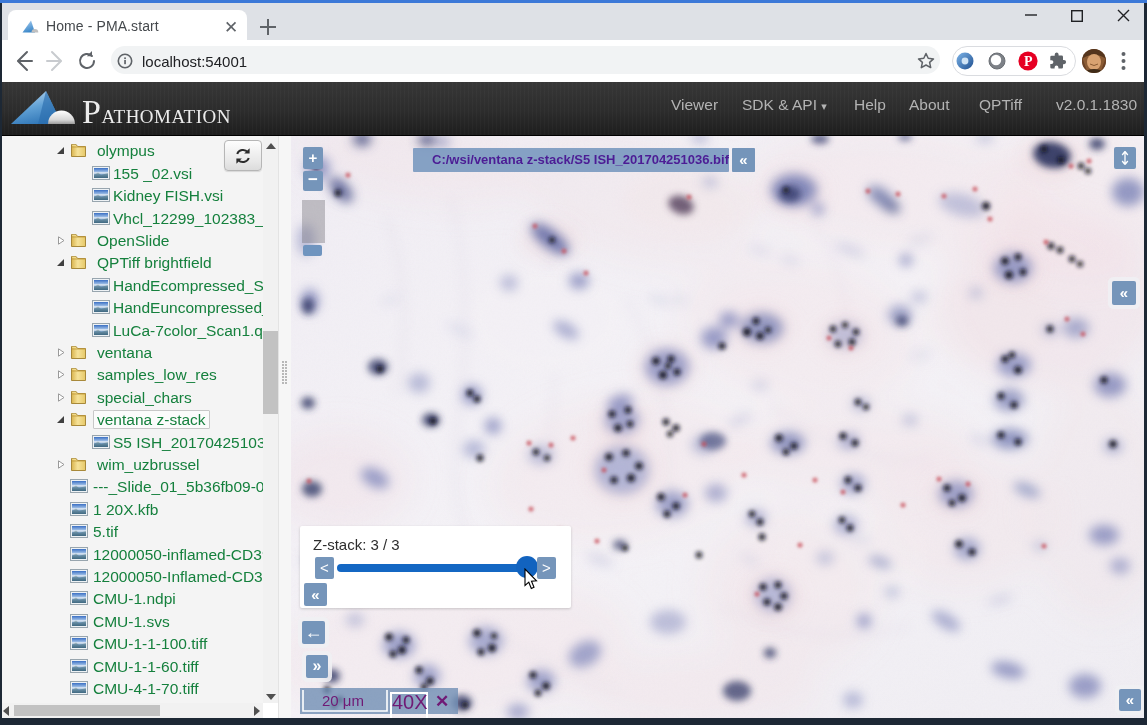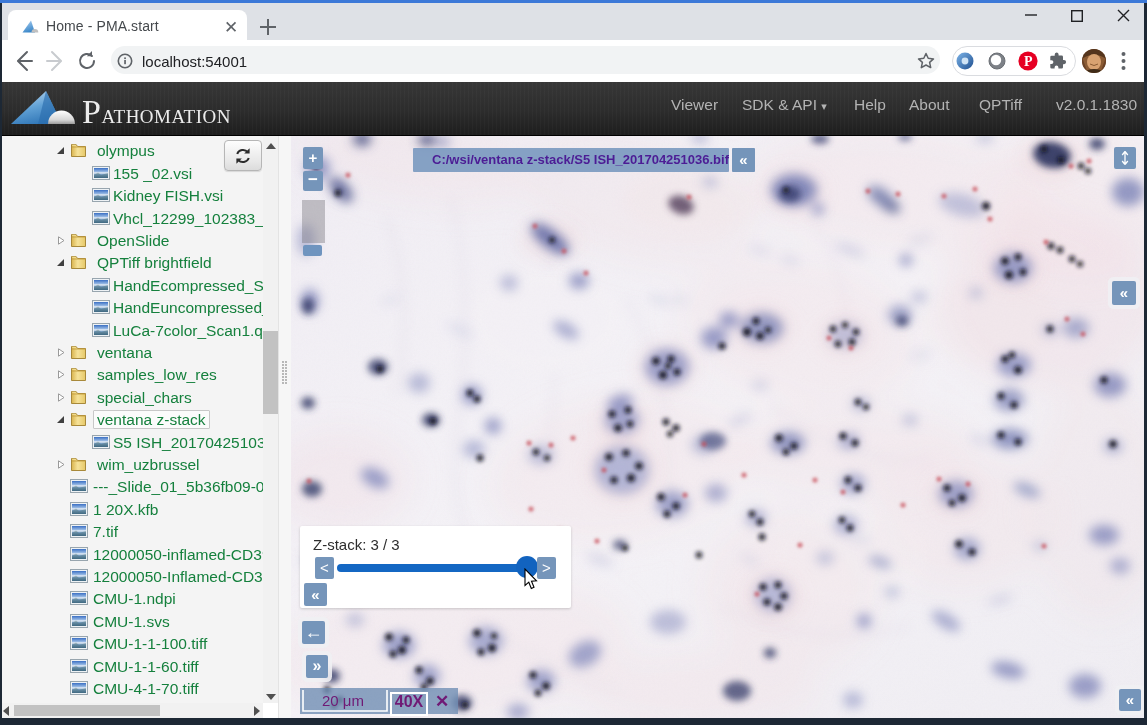--- a/index.html
+++ b/index.html
@@ -38,21 +38,21 @@
 #zpanel{left:300px;top:526px;width:271px;height:82px;background:#fff;border-radius:2px;box-shadow:0 1px 3px rgba(0,0,0,.18)}
 #ztext{left:13px;top:10px;font-size:15px;color:#2d2d2d}
 #zlt{left:15px;top:31px;width:19px;height:22px;line-height:22px;font-size:15px;border-radius:2px}
 #zgt{left:237px;top:31px;width:19px;height:22px;line-height:22px;font-size:15px;border-radius:2px}
 #ztrack{left:37px;top:38px;width:196px;height:8px;background:#1467c3;border-radius:4px}
 #zhandle{left:216px;top:30px;width:22px;height:22px;background:#1263bf;border-radius:50%}
 #zhide{left:4px;top:57px;width:23px;height:23px;line-height:23px;font-weight:bold;font-size:15px;border-radius:2px}
 .sqbtn{width:23px;height:23px;line-height:23px;font-weight:bold;font-size:15px;border-radius:2px}
 #scalebar{left:300px;top:688px;width:158px;height:26px;background:rgba(113,143,180,.8);color:#701a75}
 #sbtext{left:22px;top:4px;font-size:15px}
-#mag{left:90px;top:4px;width:38px;height:24px;border:2px solid #fff;font-weight:bold;font-size:16px;text-align:center;line-height:16px}
+#mag{left:90px;top:4px;width:38px;height:33px;border:2px solid #fff;font-weight:normal;font-size:20px;text-align:center;line-height:16px}
 #sbx{left:135px;top:3px;font-size:17px;font-weight:bold}
 
 #bleft{left:0;top:3px;width:2px;height:722px;background:#1d2835}
 #bright{left:1144px;top:3px;width:3px;height:722px;background:#1d2835}
 #bbot{left:0;top:718px;width:1147px;height:7px;background:#1d2835}
 </style></head><body>
 <div id="topline" class="abs"></div>
 <div id="tabbar" class="abs"></div>
 <div id="tab" class="abs"></div>
 <svg class="abs" style="left:22px;top:19px" width="17" height="15" viewBox="0 0 17 15" xmlns="http://www.w3.org/2000/svg">
@@ -443,21 +443,21 @@
           <stop offset="0.35" stop-color="#92b5e2"></stop>
           <stop offset="0.5" stop-color="#eef3f8"></stop>
           <stop offset="0.62" stop-color="#7fa5cd"></stop>
           <stop offset="1" stop-color="#3a6793"></stop>
         </linearGradient>
       </defs>
 <rect x="0.5" y="0.5" width="17" height="13" fill="#eef2f5" stroke="#98a5ae"></rect>
 <rect x="2" y="2" width="14" height="10" fill="url(#pic1)"></rect>
 <path d="M2 9 L6 6.5 L9 9 L16 7 V12 H2 Z" fill="#4a6e62" opacity="0.35"></path>
     </svg>
-    <div class="abs row" style="left:93px;top:385px;line-height:22px">7.tif</div>
+    <div class="abs row" style="left:93px;top:385px;line-height:22px">5.tif</div>
     <svg class="abs" style="left:70px;top:410.6px" width="18" height="14" viewBox="0 0 18 14" xmlns="http://www.w3.org/2000/svg">
       <defs>
         <linearGradient id="pic1" x1="0" y1="0" x2="0" y2="1">
 <stop offset="0" stop-color="#3a6fc4"></stop>
           <stop offset="0.35" stop-color="#92b5e2"></stop>
           <stop offset="0.5" stop-color="#eef3f8"></stop>
           <stop offset="0.62" stop-color="#7fa5cd"></stop>
           <stop offset="1" stop-color="#3a6793"></stop>
         </linearGradient>
       </defs>

